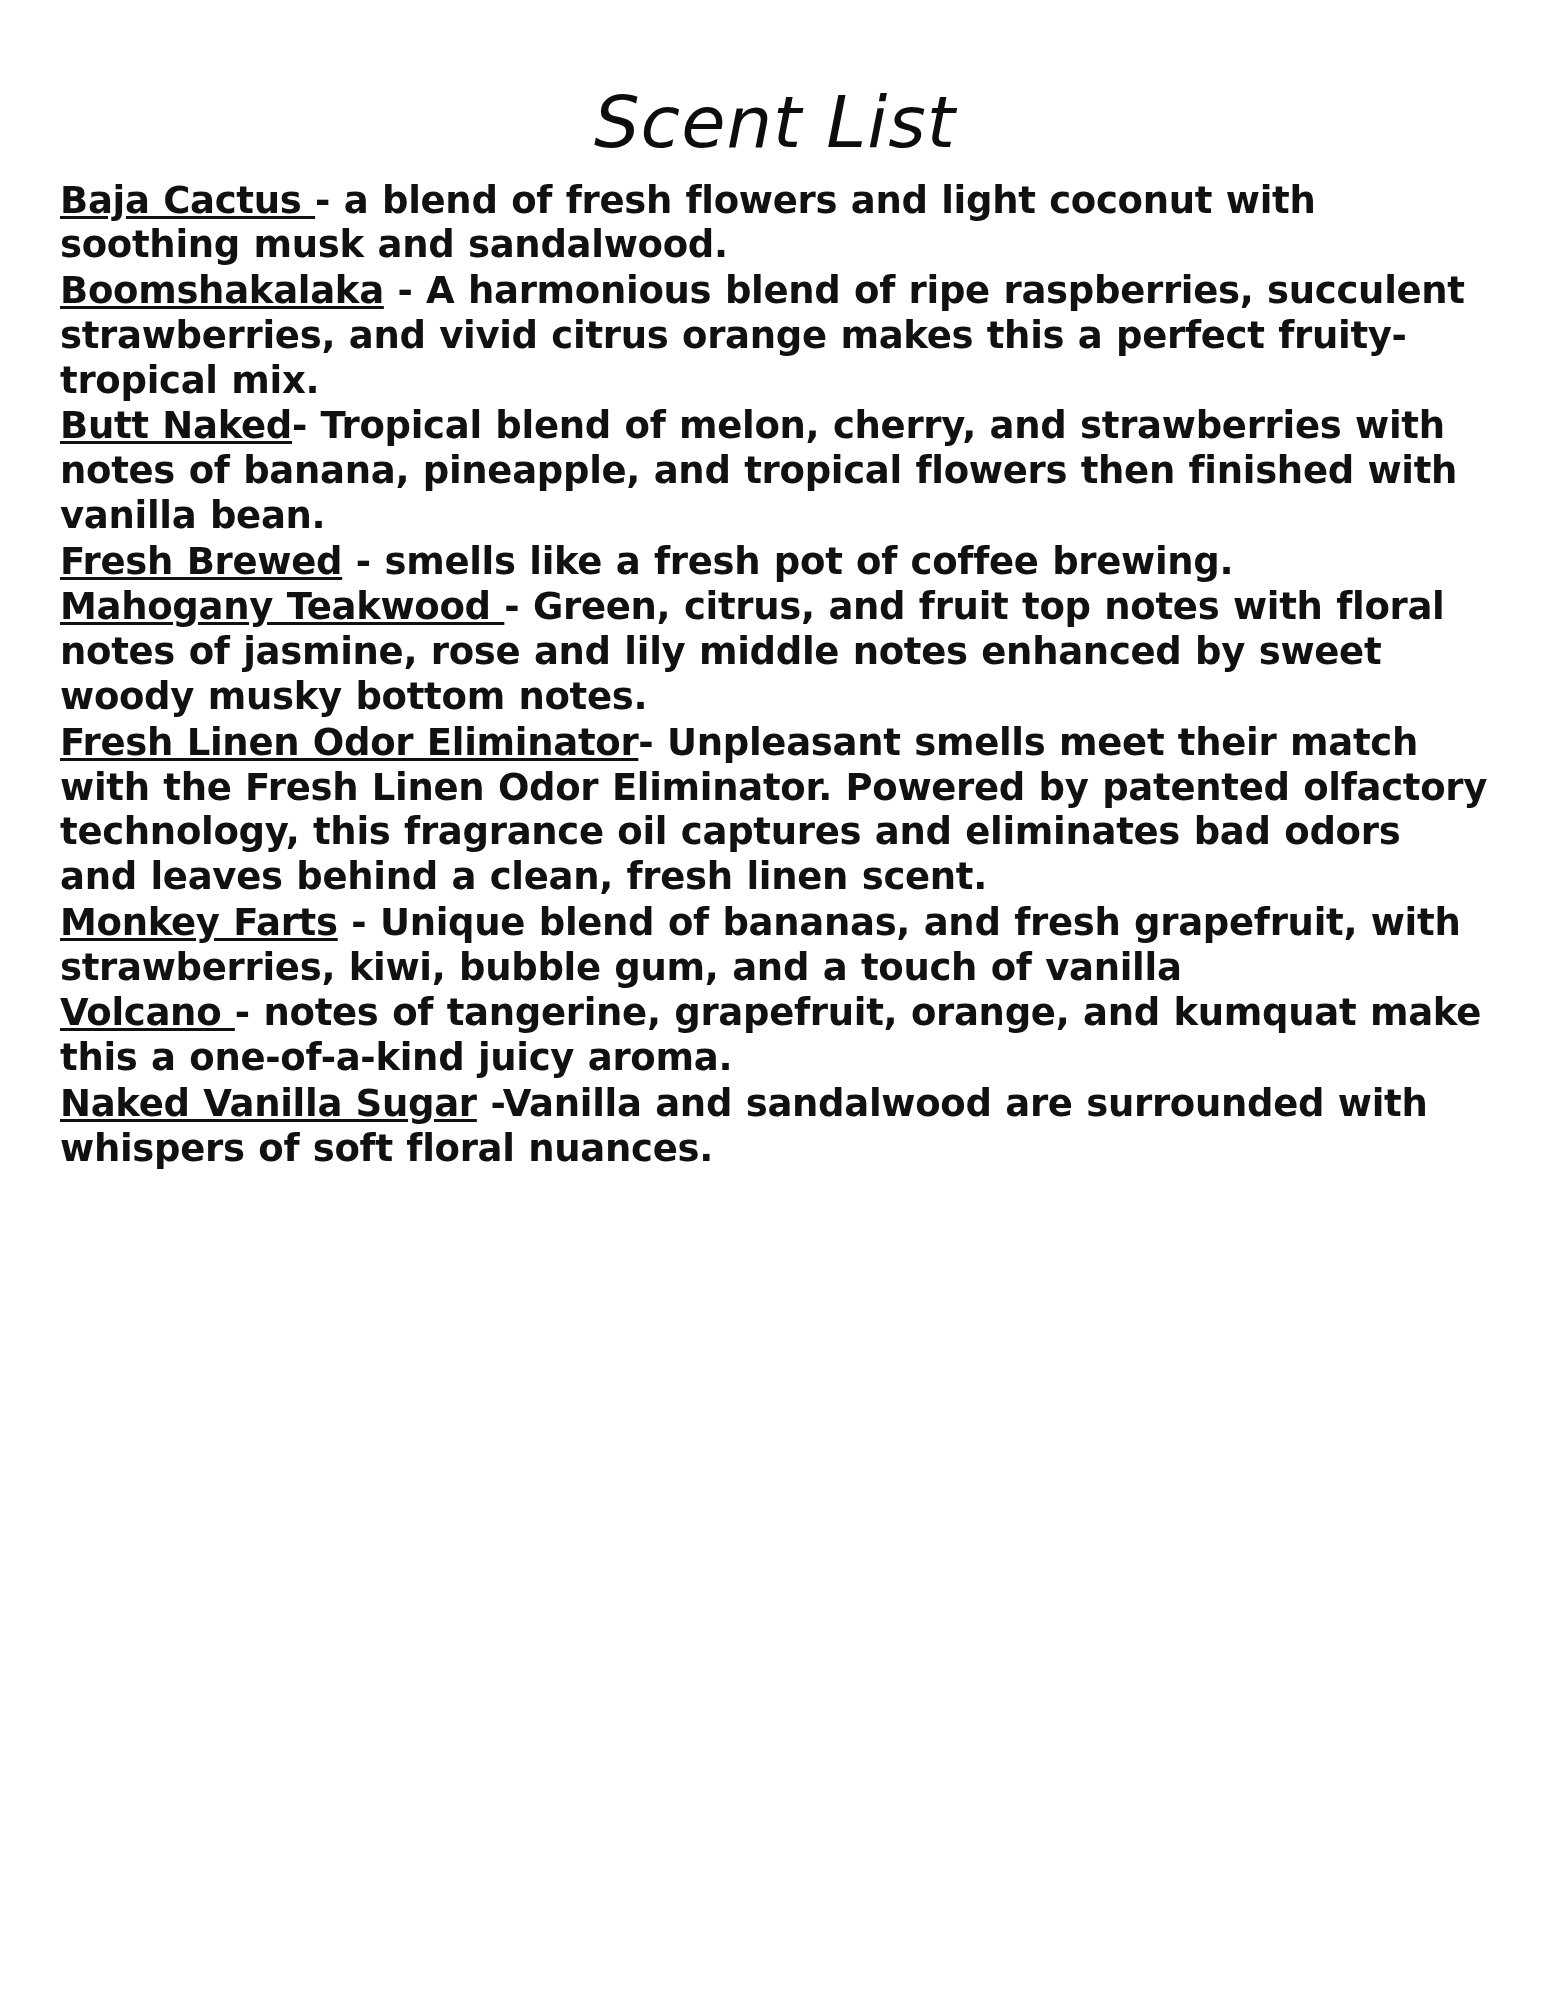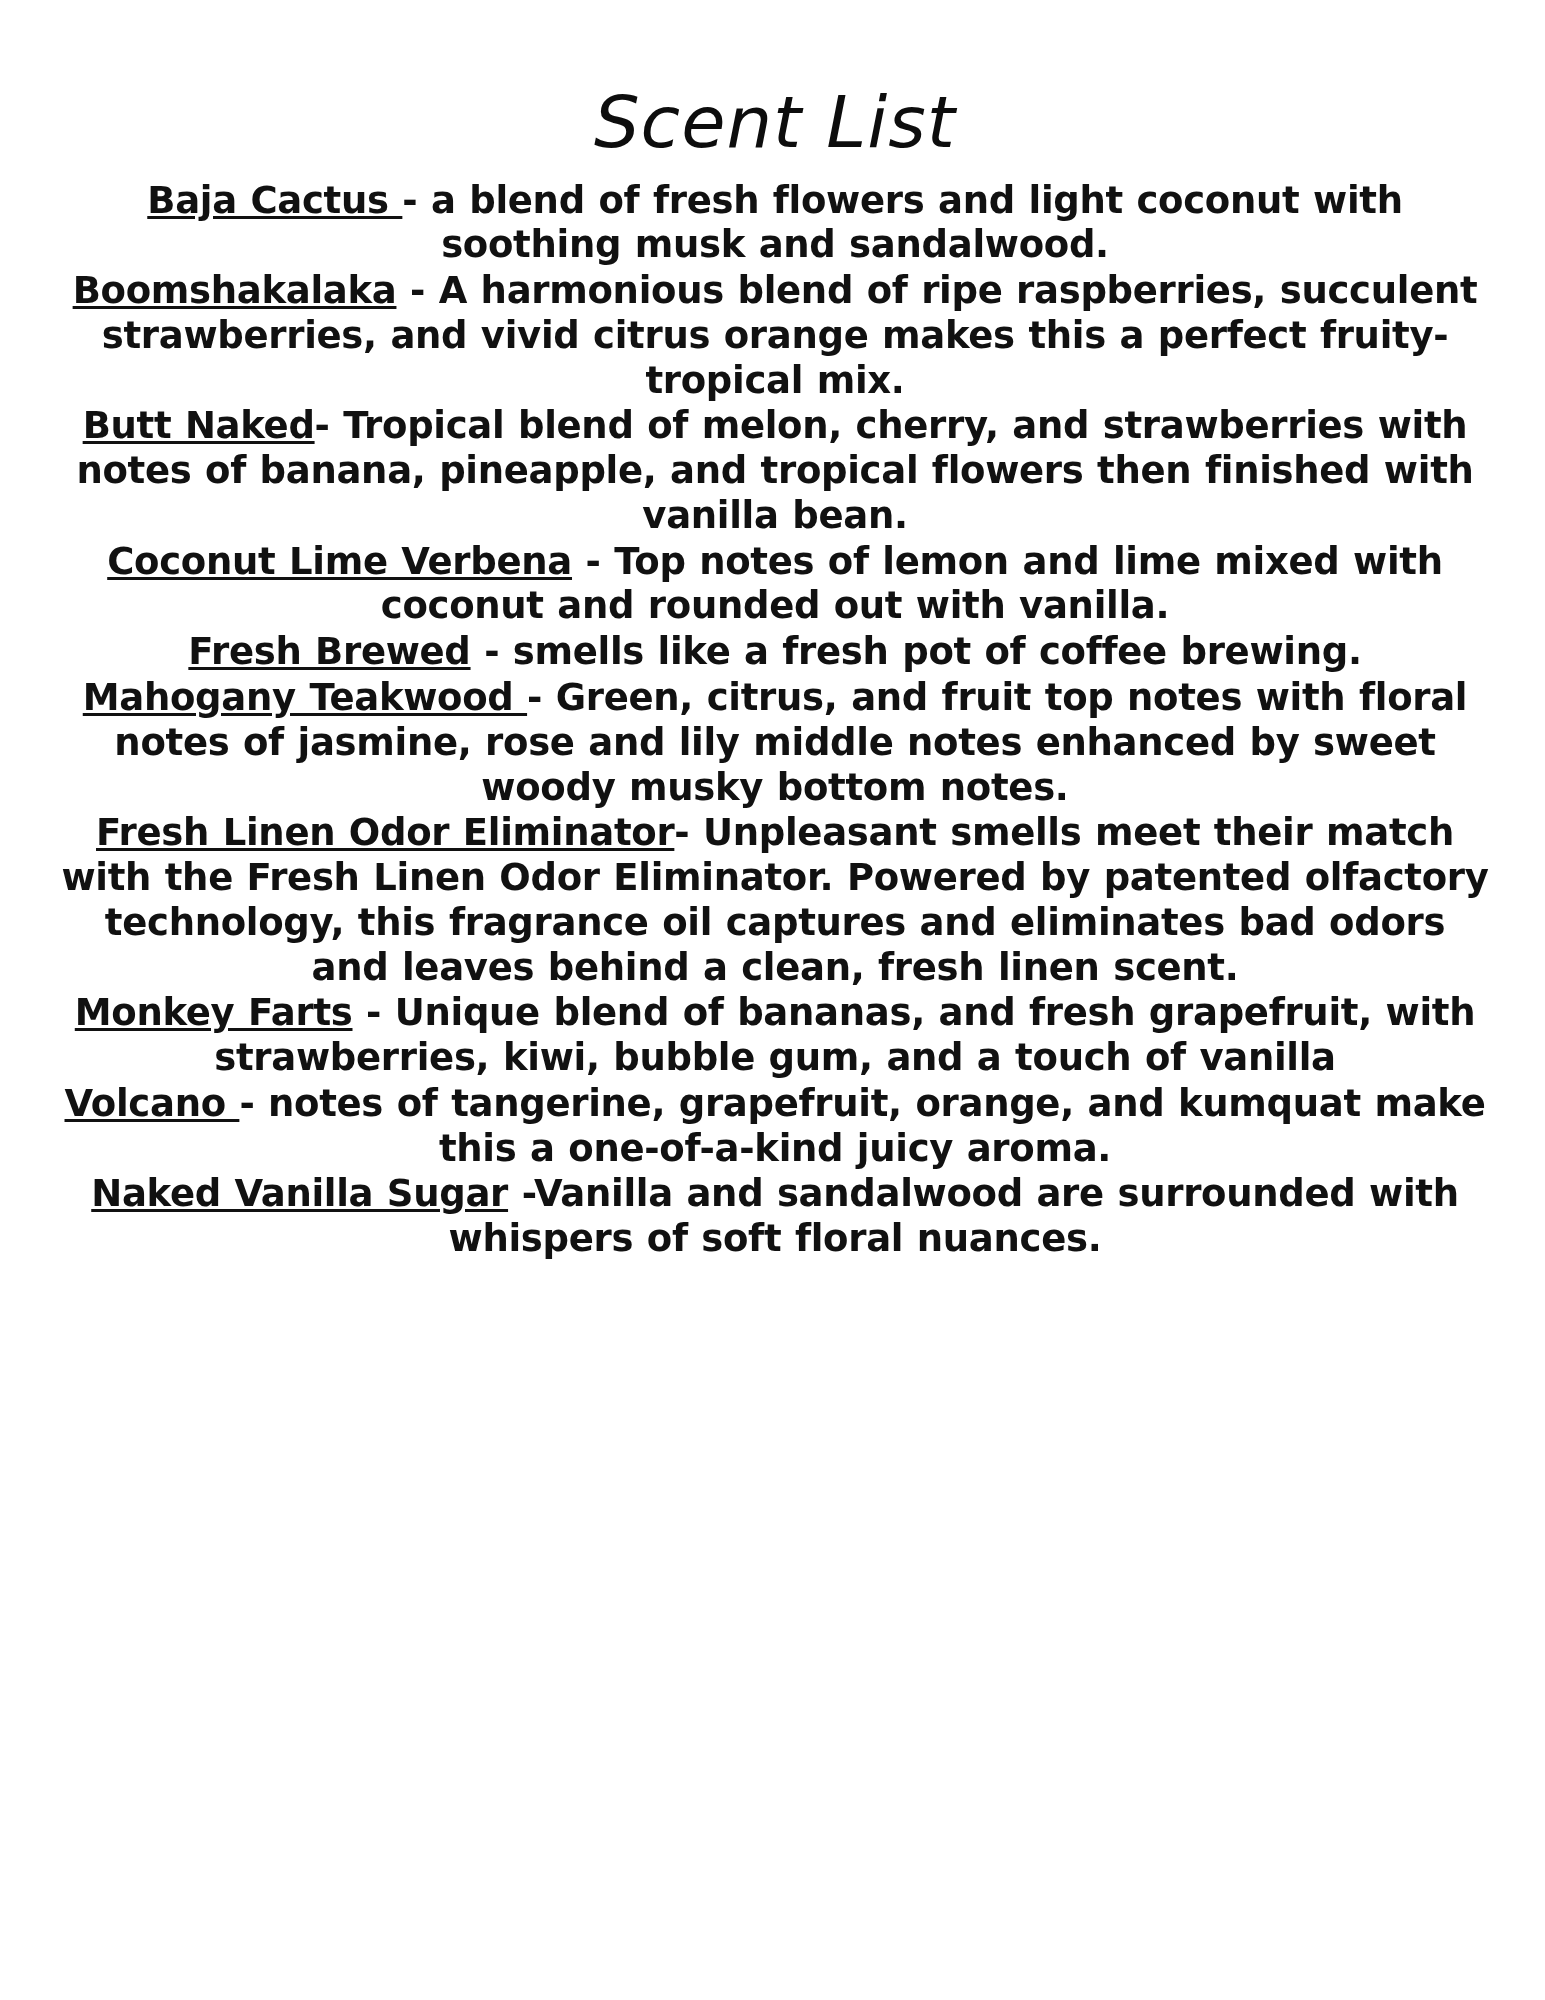--- a/index.html
+++ b/index.html
@@ -40,21 +40,21 @@
     list-style: none;
   }
   .scent-entry {
     font-family: "DejaVu Sans", sans-serif;
     font-weight: bold;
     font-size: 37px;
     line-height: 1.21;
     letter-spacing: -0.3px;
     color: #111111;
     margin: 0 0 1px 0;
-    text-align: center;
+    text-align: left;
     word-spacing: 1px;
   }
   .scent-name {
     text-decoration: underline;
     text-underline-offset: 3px;
     font-weight: bold;
   }
   .scent-desc {
     font-weight: bold;
   }
@@ -73,23 +73,20 @@
     </li>
 
     <li class="scent-entry">
       <span class="scent-name">Boomshakalaka</span><span class="scent-desc"> - A harmonious blend of ripe raspberries, succulent strawberries, and vivid citrus orange makes this a perfect fruity-tropical mix.</span>
     </li>
 
     <li class="scent-entry">
       <span class="scent-name">Butt  Naked</span><span class="scent-desc">- Tropical blend of melon, cherry, and strawberries with notes of banana, pineapple, and tropical flowers then finished with vanilla bean.</span>
     </li>
 
-    <li class="scent-entry">
-      <span class="scent-name">Coconut Lime Verbena</span><span class="scent-desc"> - Top notes of lemon and lime mixed with coconut and rounded out with vanilla.</span>
-    </li>
 
     <li class="scent-entry">
       <span class="scent-name">Fresh Brewed</span><span class="scent-desc"> - smells like a fresh pot of coffee brewing.</span>
     </li>
 
     <li class="scent-entry">
       <span class="scent-name">Mahogany  Teakwood </span><span class="scent-desc">- Green, citrus, and fruit top notes with floral notes of jasmine, rose and lily middle notes enhanced by sweet woody musky bottom notes.</span>
     </li>
 
     <li class="scent-entry">

